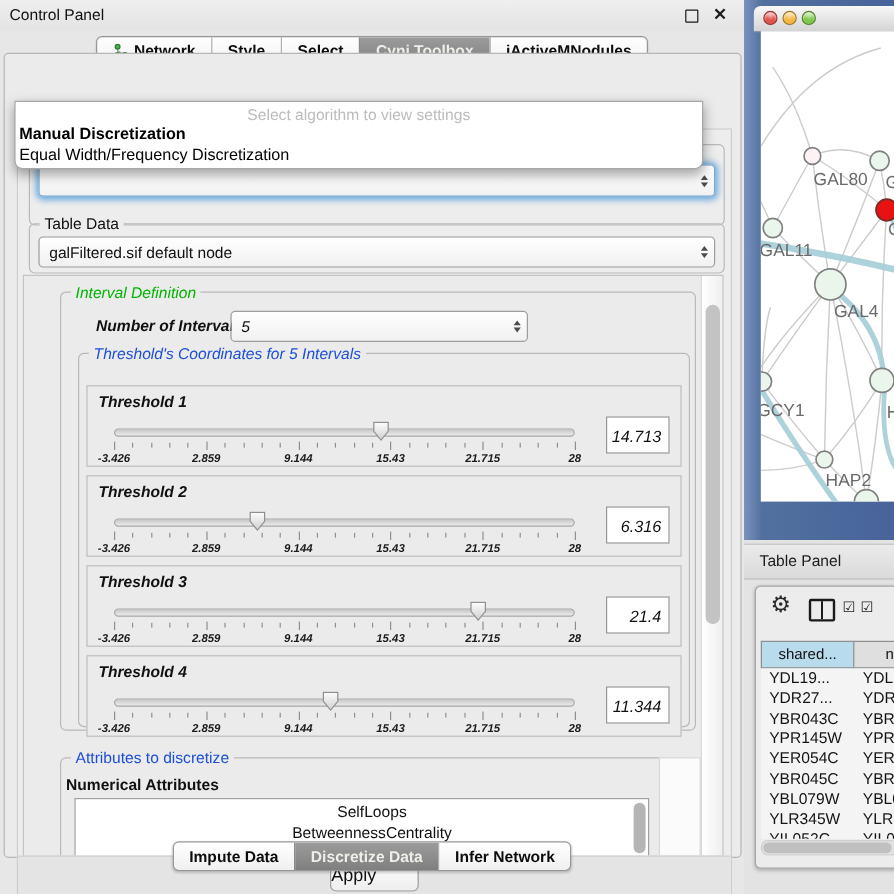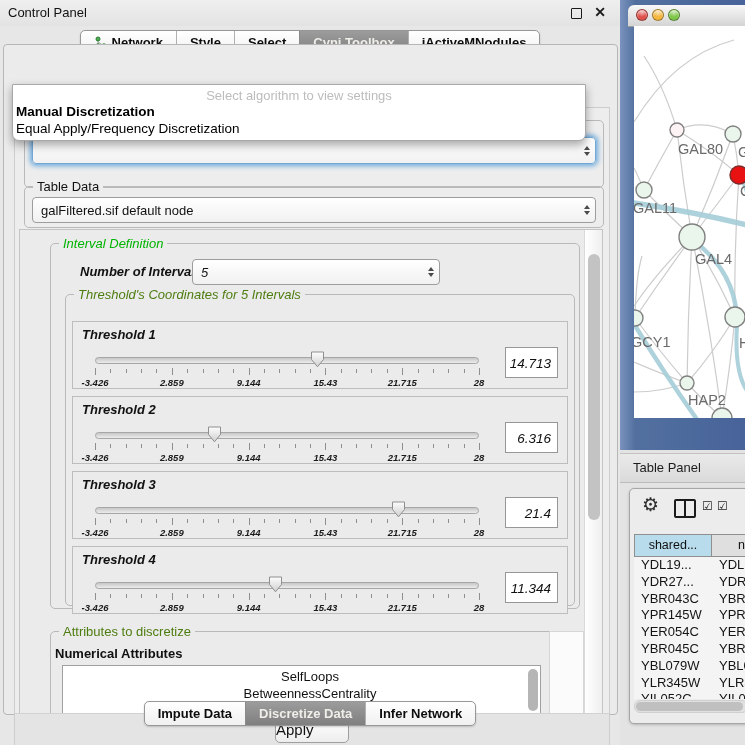--- a/index.html
+++ b/index.html
@@ -42,21 +42,21 @@
   .popup-item{padding:0 3px;line-height:17px;font-size:13.5px;color:#000;}
   .popup-item.bold{font-weight:700;}
   
   .scrollpane{position:absolute;left:4px;top:121px;width:582px;height:483px;border:1px solid #c4c4c4;
               background:#ebebeb;overflow:hidden;}
   .scrollpane .legend{background:#ebebeb;}
   .vscroll-track{position:absolute;right:0;top:0;width:17px;height:100%;
                  background:linear-gradient(90deg,#ffffff,#efefef);border-left:1px solid #dadada;}
   .vscroll-thumb{position:absolute;right:2px;top:24px;width:12px;height:266px;background:#c3c3c3;border-radius:6px;}
   .legend-green{color:#00b400;}
-  .legend-blue{color:#4d7c0f;}
+  .legend-blue{color:#1d4ed8;}
   .num-label{position:absolute;left:29px;top:20px;font-weight:700;}
   
   .t-box{position:relative;height:66px;margin:0 6px 7px 6px;border:1px solid #bdbdbd;background:#ebebeb;}
   .t-label{position:absolute;left:9px;top:5px;font-weight:700;font-size:13px;}
   .sl-area{position:absolute;left:22px;right:88px;top:29px;height:36px;}
   .sl-track{position:absolute;left:0;right:0;top:6px;height:5px;border:1px solid #a6a6a6;border-radius:4px;
             background:linear-gradient(180deg,#c7c7c7,#ececec);}
   .sl-thumb{position:absolute;top:0;width:15px;height:17px;margin-left:-7px;}
   .ticks{position:absolute;left:0;right:0;top:17px;height:22px;}
   .tick{position:absolute;width:1px;background:#8f8f8f;}
@@ -397,21 +397,21 @@
         <div class="apply-row">
           <div class="apply-btn">Apply</div>
         </div>
       </div>
     </div>
 
     <div class="algo-popup">
       <div class="popup-header">Select algorithm to view settings</div>
       <div id="popup-items">
           <div class="popup-item bold">Manual Discretization</div>
-          <div class="popup-item">Equal Apply/Frequency Discretization</div>
+          <div class="popup-item">Equal Width/Frequency Discretization</div>
         </div>
     </div>
 
     <div class="tabbar" id="bottom-tabbar">
       <div class="seg" id="bottom-tabs">
           <div class="seg-item">
             <span>Impute Data</span>
           </div>
           <div class="seg-item sel">
             <span>Discretize Data</span>

